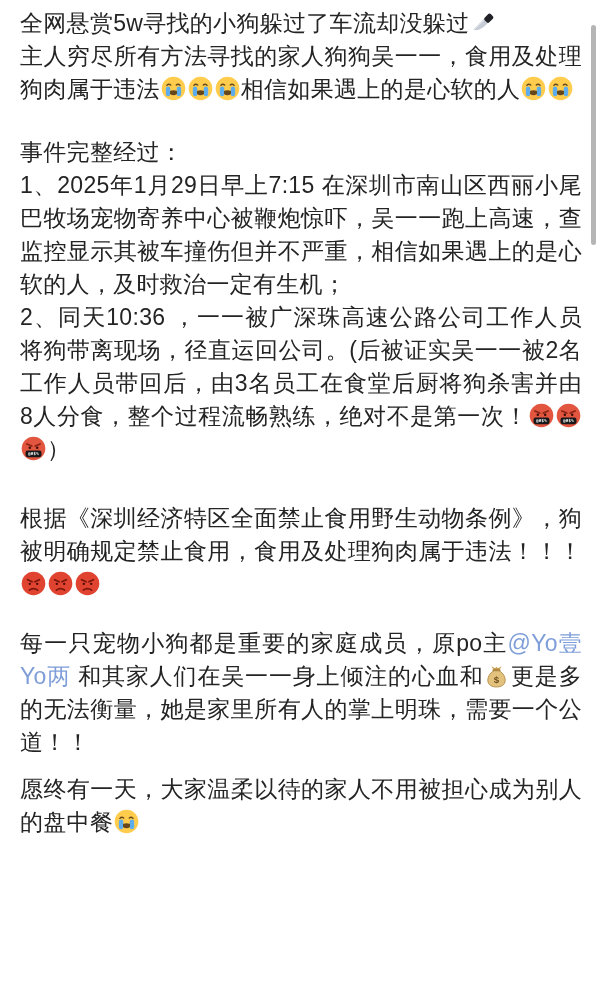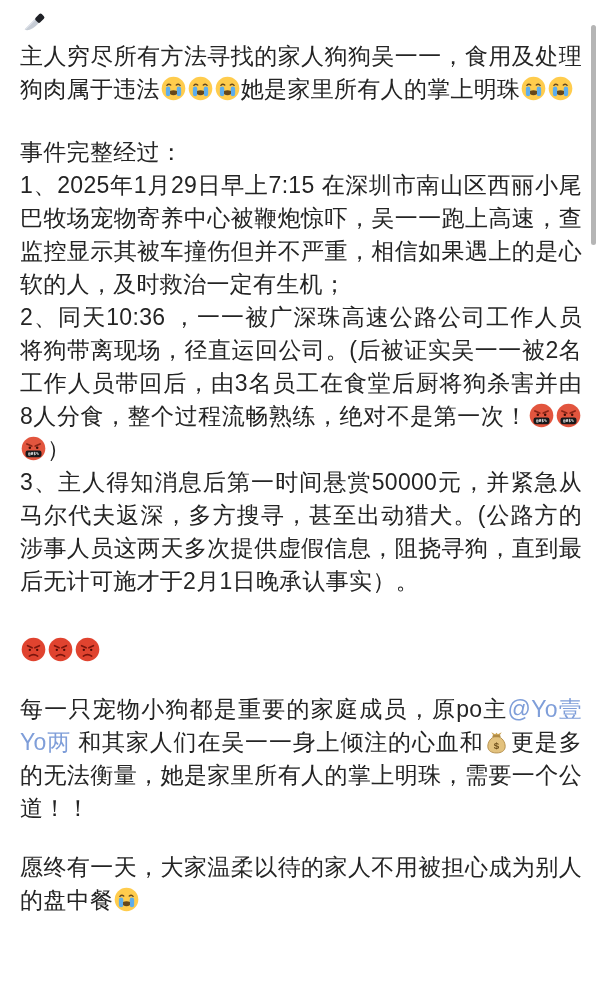--- a/index.html
+++ b/index.html
@@ -10,35 +10,35 @@
   .content{
     padding:7px 18px 0 20px;
     font-size:23px;line-height:33px;letter-spacing:.3px;
     color:#242424;font-weight:500;
     text-align:justify;text-justify:inter-ideograph;
   }
   .para{margin:0;}
   [data-name="p-title"]{margin-bottom:30px;}
   [data-name="p-events"]{margin-bottom:36px;}
   [data-name="p-law"]{margin-bottom:26px;}
-  [data-name="p-family"]{margin-bottom:26px;}
+  [data-name="p-family"]{margin-bottom:14px;}
   [data-name="p-wish"]{margin-bottom:0;}
   .blue{color:#7f9ed9;text-decoration:none;cursor:pointer;}
   .emoji{display:inline-block;width:25px;height:25px;vertical-align:-4px;margin:0 1px;}
   .emoji svg{width:100%;height:100%;display:block;}
   .scrollbar-thumb{
     position:absolute;top:25px;right:4px;width:5px;height:220px;
     background:#a3a3a3;border-radius:3px;opacity:.8;
   }
 </style>
 </head>
 <body>
 
 <div class="content" data-name="post-body">
-    <p class="para" data-name="p-title"><span class="emoji" data-name="knife-emoji"><svg viewBox="0 0 36 36">
+    <p class="para" data-name="p-title"><span data-name="text-run">全网悬赏5w寻找的小狗躲过了车流却没躲过</span><span class="emoji" data-name="knife-emoji"><svg viewBox="0 0 36 36">
           <g transform="rotate(-45 18 18)">
             <path d="M2 16 L23 16 L23 24 Q9 24.5 3.5 19.5 Q2 18 2 16 Z" fill="#c6ccd5"></path>
             <path d="M2 16 L23 16 L23 17.5 L3 17.5 Z" fill="#e2e6ec"></path>
             <rect x="22.5" y="15.3" width="12.5" height="9.4" rx="2.6" fill="#202227"></rect>
           </g>
         </svg></span><br><span data-name="text-run">主人穷尽所有方法寻找的家人狗狗吴一一，食用及处理狗肉属于违法</span><span class="emoji" data-name="crying-emoji"><svg viewBox="0 0 36 36">
           <circle cx="18" cy="18" r="17" fill="#FFCC4D"></circle>
           <rect x="7" y="15" width="6.4" height="14" rx="3.2" fill="#5DADEC"></rect>
           <rect x="22.6" y="15" width="6.4" height="14" rx="3.2" fill="#5DADEC"></rect>
           <path d="M8.5 13.5 Q11 10.5 14 13" stroke="#65471B" stroke-width="2" fill="none" stroke-linecap="round"></path>
@@ -51,21 +51,21 @@
           <path d="M8.5 13.5 Q11 10.5 14 13" stroke="#65471B" stroke-width="2" fill="none" stroke-linecap="round"></path>
           <path d="M22 13 Q25 10.5 27.5 13.5" stroke="#65471B" stroke-width="2" fill="none" stroke-linecap="round"></path>
           <path d="M13 21.5 Q18 19.5 23 21.5 L23 26 Q18 29.5 13 26 Z" fill="#65471B"></path>
         </svg></span><span class="emoji" data-name="crying-emoji"><svg viewBox="0 0 36 36">
           <circle cx="18" cy="18" r="17" fill="#FFCC4D"></circle>
           <rect x="7" y="15" width="6.4" height="14" rx="3.2" fill="#5DADEC"></rect>
           <rect x="22.6" y="15" width="6.4" height="14" rx="3.2" fill="#5DADEC"></rect>
           <path d="M8.5 13.5 Q11 10.5 14 13" stroke="#65471B" stroke-width="2" fill="none" stroke-linecap="round"></path>
           <path d="M22 13 Q25 10.5 27.5 13.5" stroke="#65471B" stroke-width="2" fill="none" stroke-linecap="round"></path>
           <path d="M13 21.5 Q18 19.5 23 21.5 L23 26 Q18 29.5 13 26 Z" fill="#65471B"></path>
-        </svg></span><span data-name="text-run">她是家里所有人的掌上明珠</span><span class="emoji" data-name="crying-emoji"><svg viewBox="0 0 36 36">
+        </svg></span><span data-name="text-run">相信如果遇上的是心软的人</span><span class="emoji" data-name="crying-emoji"><svg viewBox="0 0 36 36">
           <circle cx="18" cy="18" r="17" fill="#FFCC4D"></circle>
           <rect x="7" y="15" width="6.4" height="14" rx="3.2" fill="#5DADEC"></rect>
           <rect x="22.6" y="15" width="6.4" height="14" rx="3.2" fill="#5DADEC"></rect>
           <path d="M8.5 13.5 Q11 10.5 14 13" stroke="#65471B" stroke-width="2" fill="none" stroke-linecap="round"></path>
           <path d="M22 13 Q25 10.5 27.5 13.5" stroke="#65471B" stroke-width="2" fill="none" stroke-linecap="round"></path>
           <path d="M13 21.5 Q18 19.5 23 21.5 L23 26 Q18 29.5 13 26 Z" fill="#65471B"></path>
         </svg></span><span class="emoji" data-name="crying-emoji"><svg viewBox="0 0 36 36">
           <circle cx="18" cy="18" r="17" fill="#FFCC4D"></circle>
           <rect x="7" y="15" width="6.4" height="14" rx="3.2" fill="#5DADEC"></rect>
           <rect x="22.6" y="15" width="6.4" height="14" rx="3.2" fill="#5DADEC"></rect>
@@ -90,22 +90,22 @@
           <rect x="6.5" y="21" width="23" height="9.5" rx="3" fill="#17181a"></rect>
           <text x="18" y="27.8" font-size="6" font-weight="bold" fill="#ffffff" text-anchor="middle" font-family="monospace">@#$%</text>
         </svg></span><span class="emoji" data-name="rage-emoji"><svg viewBox="0 0 36 36">
           <circle cx="18" cy="18" r="17" fill="#E2553E"></circle>
           <path d="M8.5 11.5 L15.5 14.5" stroke="#8a2416" stroke-width="2.4" stroke-linecap="round"></path>
           <path d="M27.5 11.5 L20.5 14.5" stroke="#8a2416" stroke-width="2.4" stroke-linecap="round"></path>
           <circle cx="12.7" cy="17" r="1.8" fill="#3b0d06"></circle>
           <circle cx="23.3" cy="17" r="1.8" fill="#3b0d06"></circle>
           <rect x="6.5" y="21" width="23" height="9.5" rx="3" fill="#17181a"></rect>
           <text x="18" y="27.8" font-size="6" font-weight="bold" fill="#ffffff" text-anchor="middle" font-family="monospace">@#$%</text>
-        </svg></span><span data-name="text-run">）</span><br><span data-name="text-run">3、主人得知消息后第一时间悬赏50000元，并紧急从马尔代夫返深，多方搜寻，甚至出动猎犬。(公路方的涉事人员这两天多次提供虚假信息，阻挠寻狗，直到最后无计可施才于2月1日晚承认事实）。</span></p>
-    <p class="para" data-name="p-law"><span class="emoji" data-name="angry-emoji"><svg viewBox="0 0 36 36">
+        </svg></span><span data-name="text-run">）</span><br></p>
+    <p class="para" data-name="p-law"><span data-name="text-run">根据《深圳经济特区全面禁止食用野生动物条例》，狗被明确规定禁止食用，食用及处理狗肉属于违法！！！ </span><span class="emoji" data-name="angry-emoji"><svg viewBox="0 0 36 36">
           <circle cx="18" cy="18" r="17" fill="#E0432F"></circle>
           <path d="M9.5 12.5 L16 15.5" stroke="#7a150c" stroke-width="2.4" stroke-linecap="round"></path>
           <path d="M26.5 12.5 L20 15.5" stroke="#7a150c" stroke-width="2.4" stroke-linecap="round"></path>
           <circle cx="12.7" cy="18.5" r="1.7" fill="#4a0b05"></circle>
           <circle cx="23.3" cy="18.5" r="1.7" fill="#4a0b05"></circle>
           <path d="M12 27.5 Q18 23.5 24 27.5" stroke="#7a150c" stroke-width="2.4" fill="none" stroke-linecap="round"></path>
         </svg></span><span class="emoji" data-name="angry-emoji"><svg viewBox="0 0 36 36">
           <circle cx="18" cy="18" r="17" fill="#E0432F"></circle>
           <path d="M9.5 12.5 L16 15.5" stroke="#7a150c" stroke-width="2.4" stroke-linecap="round"></path>
           <path d="M26.5 12.5 L20 15.5" stroke="#7a150c" stroke-width="2.4" stroke-linecap="round"></path>

